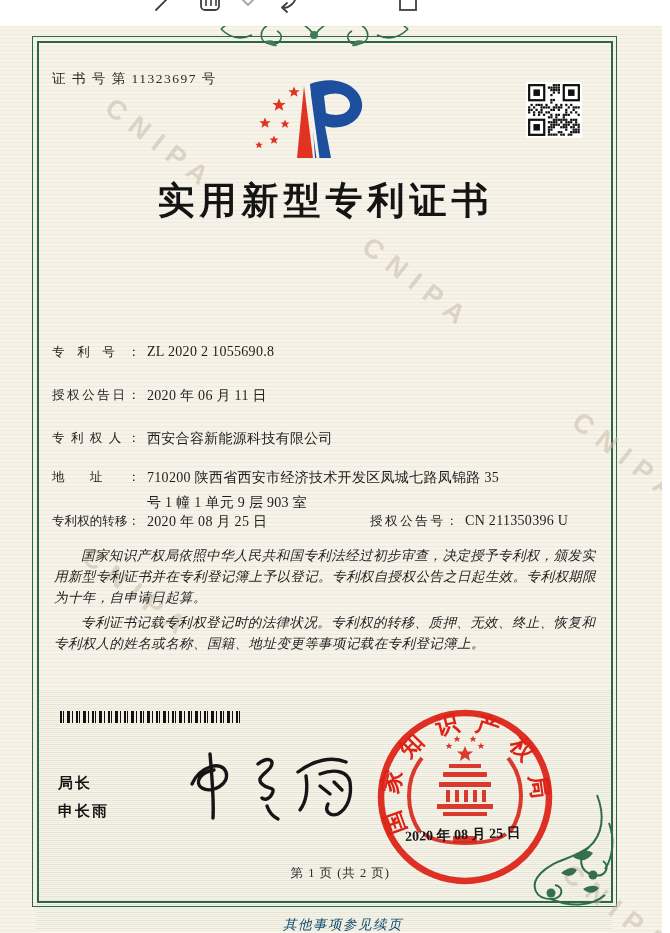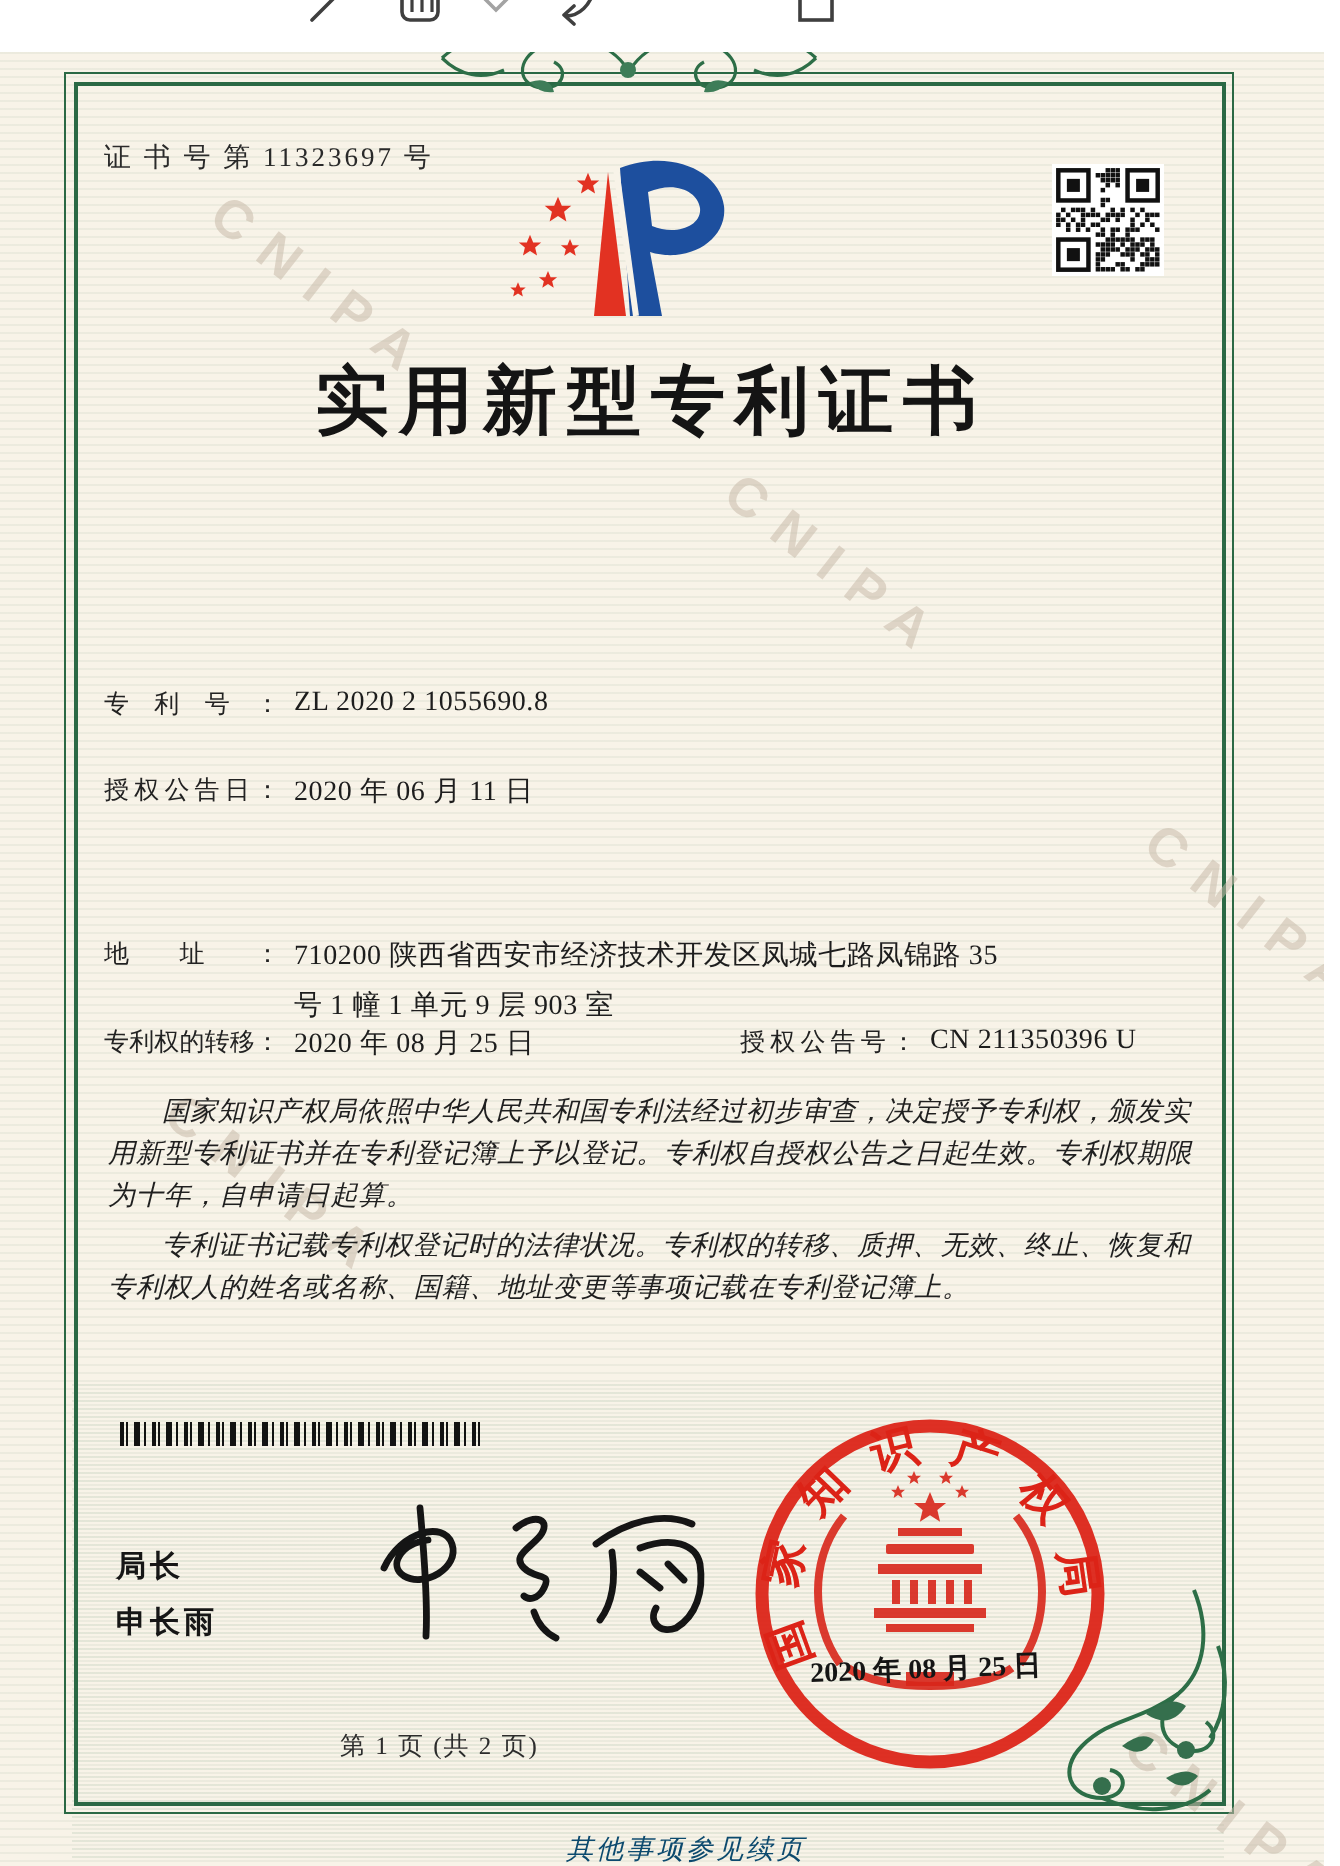--- a/index.html
+++ b/index.html
@@ -41,21 +41,21 @@
 
   .barcode{position:absolute;left:60px;top:711px;width:182px;height:12px;z-index:2;
     background:repeating-linear-gradient(90deg,#121212 0 2px,rgba(0,0,0,0) 2px 3px,#121212 3px 4px,
     rgba(0,0,0,0) 4px 7px,#121212 7px 10px,rgba(0,0,0,0) 10px 12px,#121212 12px 13px,rgba(0,0,0,0) 13px 16px);}
 
   .director{position:absolute;left:58px;z-index:2;font-family:"Liberation Sans",sans-serif;
     font-weight:bold;font-size:15px;color:#161616;letter-spacing:2px;}
   .sig{position:absolute;left:170px;top:748px;width:195px;height:85px;z-index:3;}
   .seal{position:absolute;left:368px;top:702px;width:196px;height:192px;z-index:3;}
 
-  .pageinfo{position:absolute;left:170px;top:865px;width:220px;text-align:left;font-size:12.5px;
+  .pageinfo{position:absolute;left:170px;top:865px;width:220px;text-align:right;font-size:12.5px;
     letter-spacing:1px;color:#2c2c2c;z-index:2;}
   .note{position:absolute;left:236px;top:916px;font-size:13.5px;letter-spacing:1.5px;color:#0c4a6e;
     font-style:italic;z-index:2;margin-left:47px;}
 
   .orn-top{position:absolute;left:210px;top:11px;width:210px;height:46px;z-index:3;}
   .orn-corner{position:absolute;left:521px;top:793px;width:98px;height:116px;z-index:3;}
 </style>
 </head>
 <body>
 
@@ -276,20 +276,23 @@
   </svg>
 
   <div class="title">实用新型专利证书</div>
 
   <div class="frow" style="top:344px">
     <span class="lbl">专利号：</span><span class="val">ZL 2020 2 1055690.8</span>
   </div>
   <div class="frow" style="top:387px">
     <span class="lbl">授权公告日：</span><span class="val">2020 年 06 月 11 日</span>
   </div>
+  <div class="frow" style="top:430px">
+    <span class="lbl">专利权人：</span><span class="val">西安合容新能源科技有限公司</span>
+  </div>
   <div class="frow" style="top:469px">
     <span class="lbl">地址：</span><span class="val"><span>710200 陕西省西安市经济技术开发区凤城七路凤锦路 35</span><span class="val2" style="margin-left:0">号 1 幢 1 单元 9 层 903 室</span></span>
   </div>
   <div class="frow" style="top:513px">
     <span class="lbl">专利权的转移：</span><span class="val">2020 年 08 月 25 日</span>
     <span class="g2">
       <span class="lbl">授权公告号：</span><span class="val">CN 211350396 U</span>
     </span>
   </div>
 

